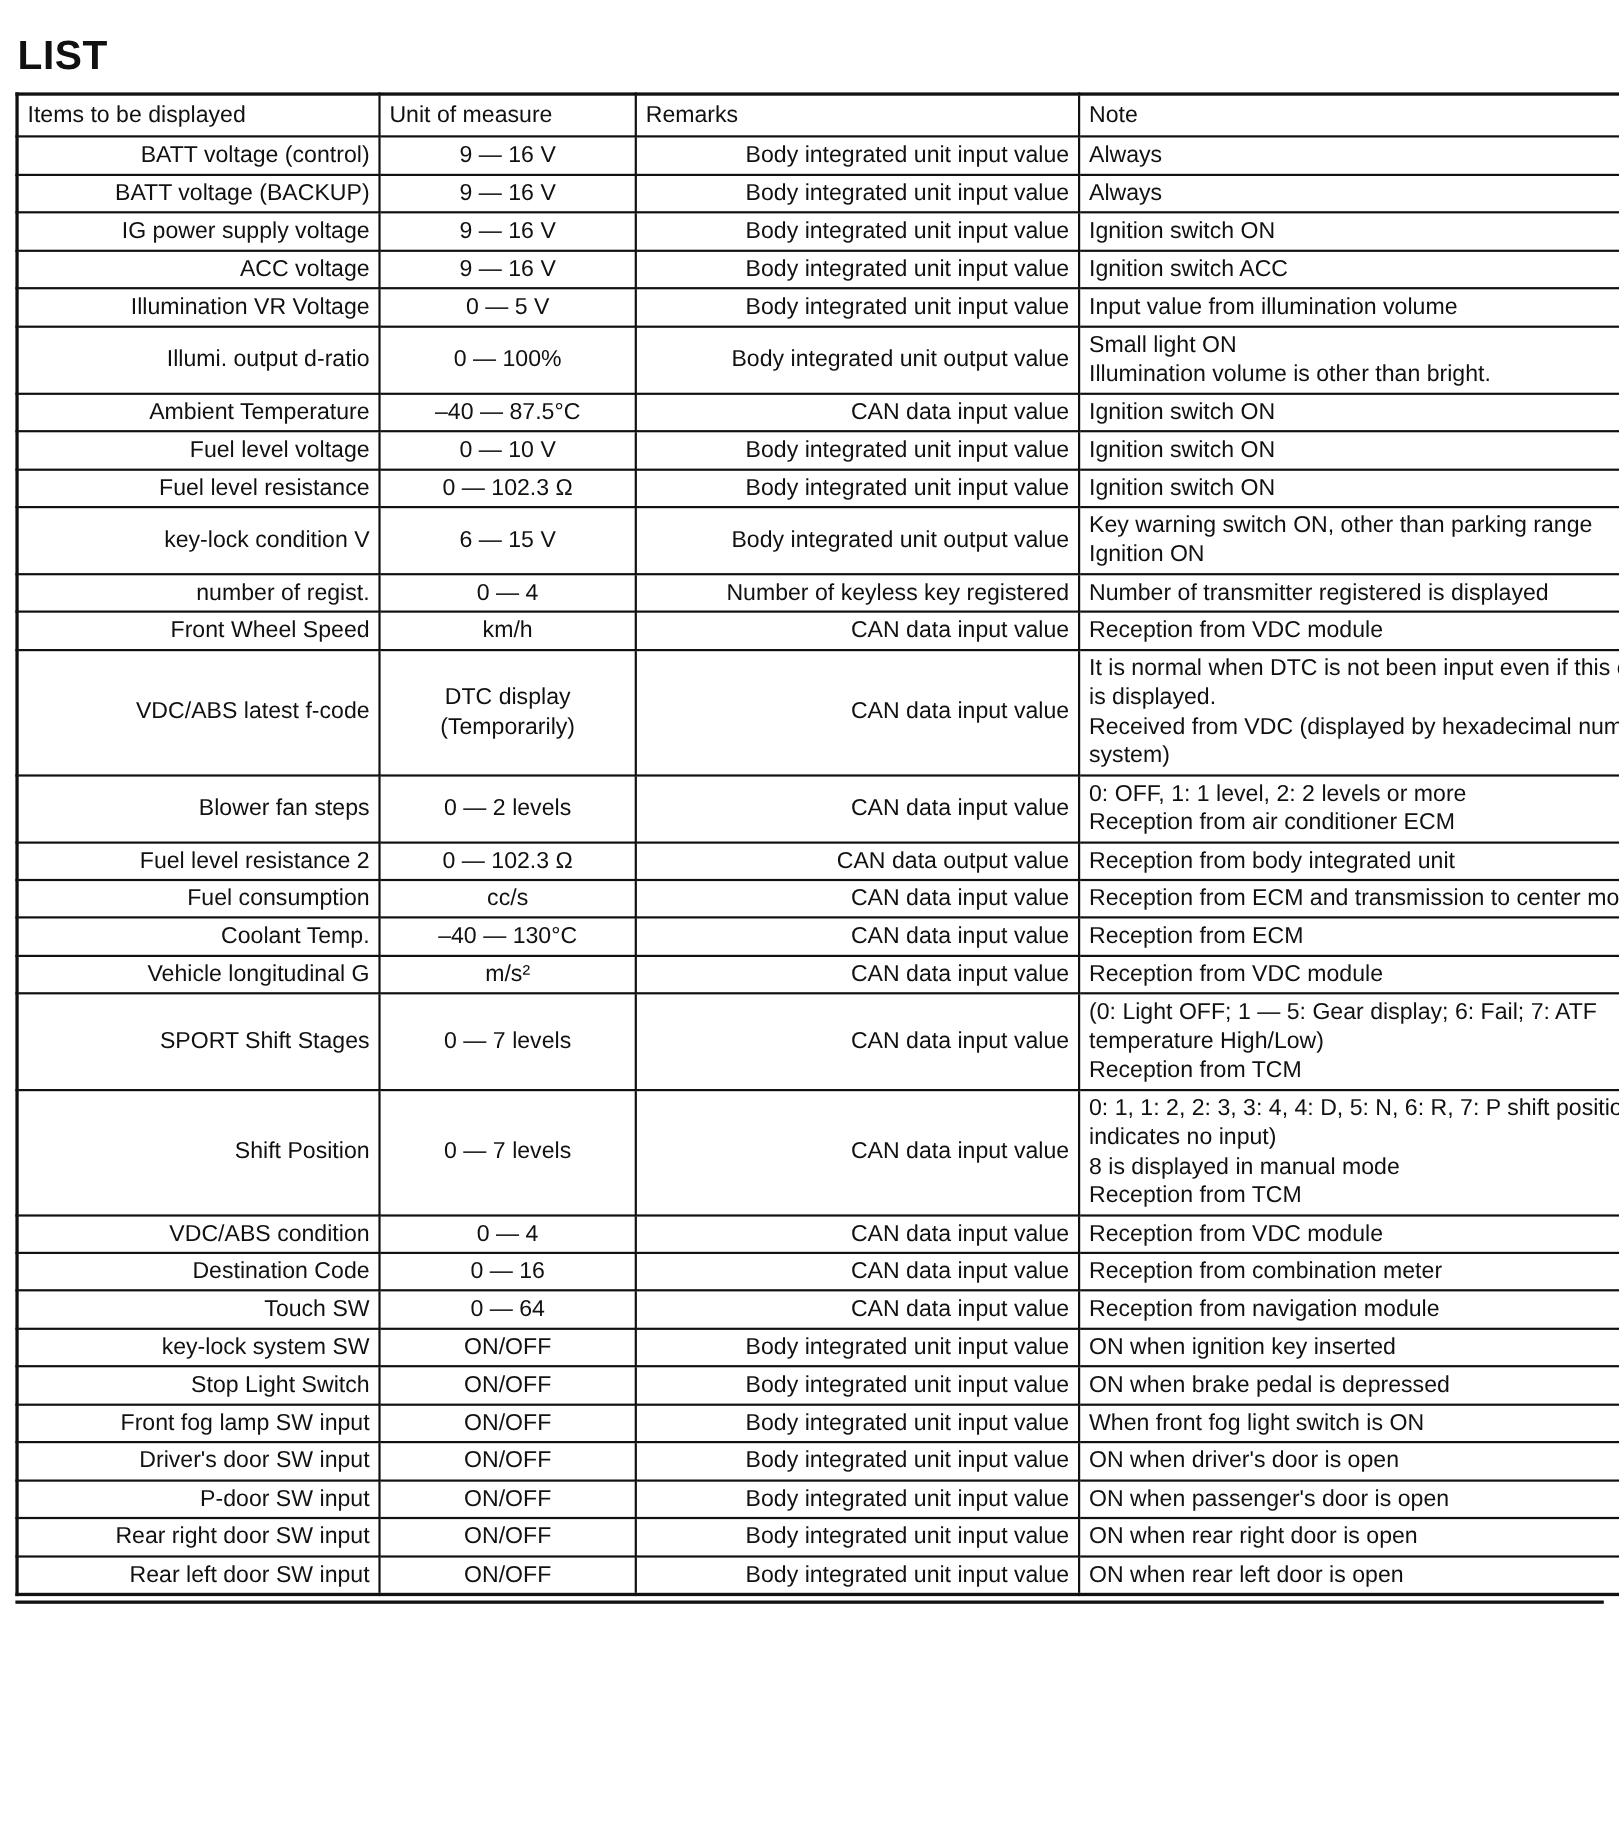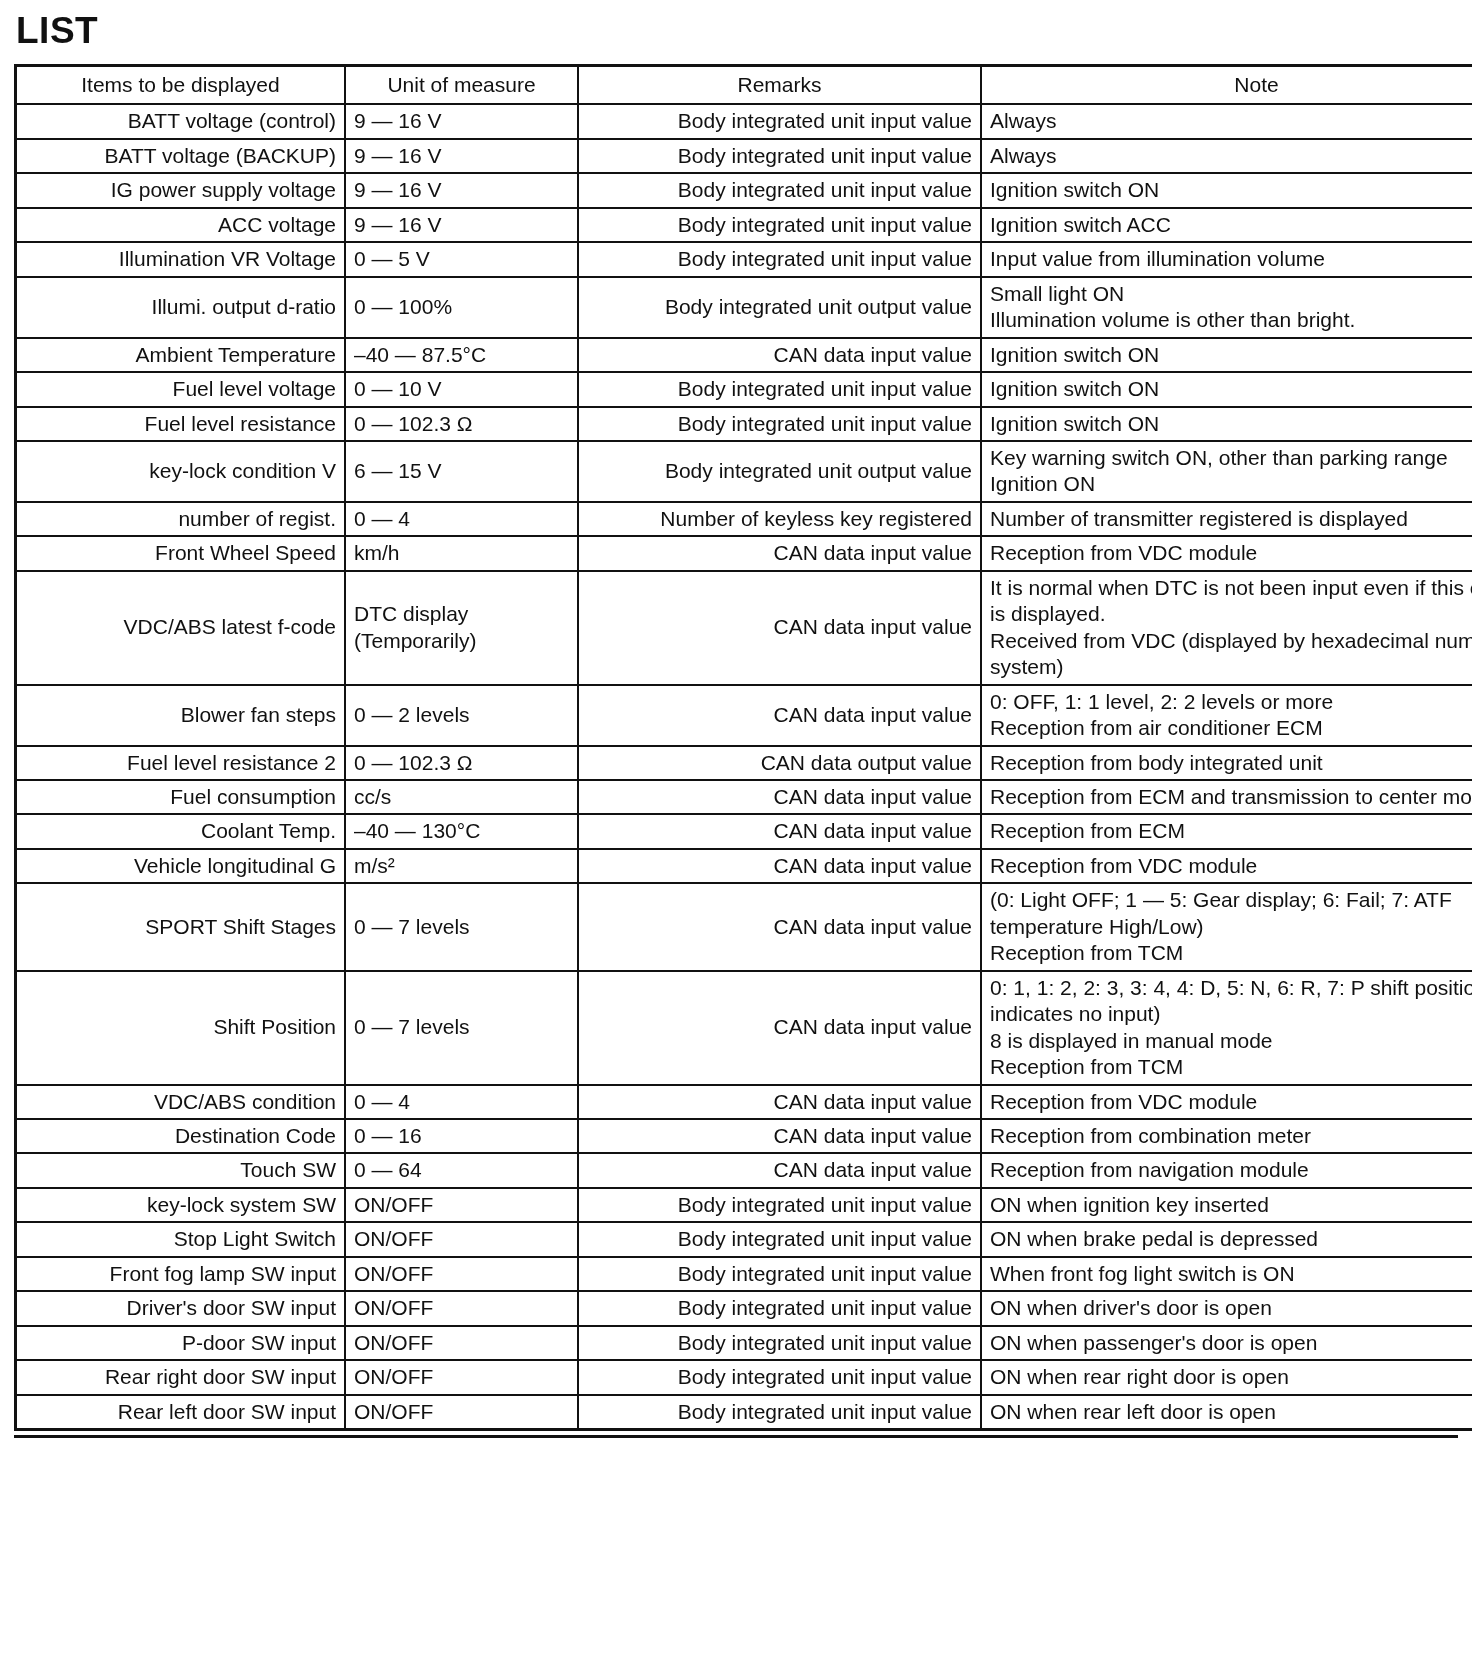--- a/index.html
+++ b/index.html
@@ -6,20 +6,21 @@
     margin: 0;
     padding: 0;
     background: #ffffff;
     color: #111111;
     font-family: "Liberation Sans", "DejaVu Sans", sans-serif;
   }
   .page {
     width: 1472px;
     box-sizing: border-box;
     padding: 8px 14px 10px 14px;
+    margin-top: 20px;
   }
   .page-title {
     font-size: 37px;
     font-weight: bold;
     letter-spacing: 0.5px;
     margin: 2px 0 12px 2px;
   }
   table.spec-table {
     border-collapse: collapse;
     table-layout: fixed;
@@ -31,25 +32,25 @@
     border: 2px solid #111;
     font-size: 21px;
     line-height: 1.26;
     padding: 3px 8px;
     vertical-align: middle;
     white-space: pre-line;
     overflow: hidden;
   }
   table.spec-table th {
     font-weight: normal;
-    text-align: center;
+    text-align: left;
     padding: 5px 8px;
   }
   .col-item    { width: 311px; text-align: right; }
-  .col-unit    { width: 215px; text-align: left; }
+  .col-unit    { width: 215px; text-align: center; }
   .col-remarks { width: 385px; text-align: right; }
   .col-note    { width: 533px; text-align: left; }
   .bottom-rule {
     width: 1444px;
     border-top: 3px solid #111;
     margin-top: 4px;
     height: 2px;
   }
 </style>
 </head>

